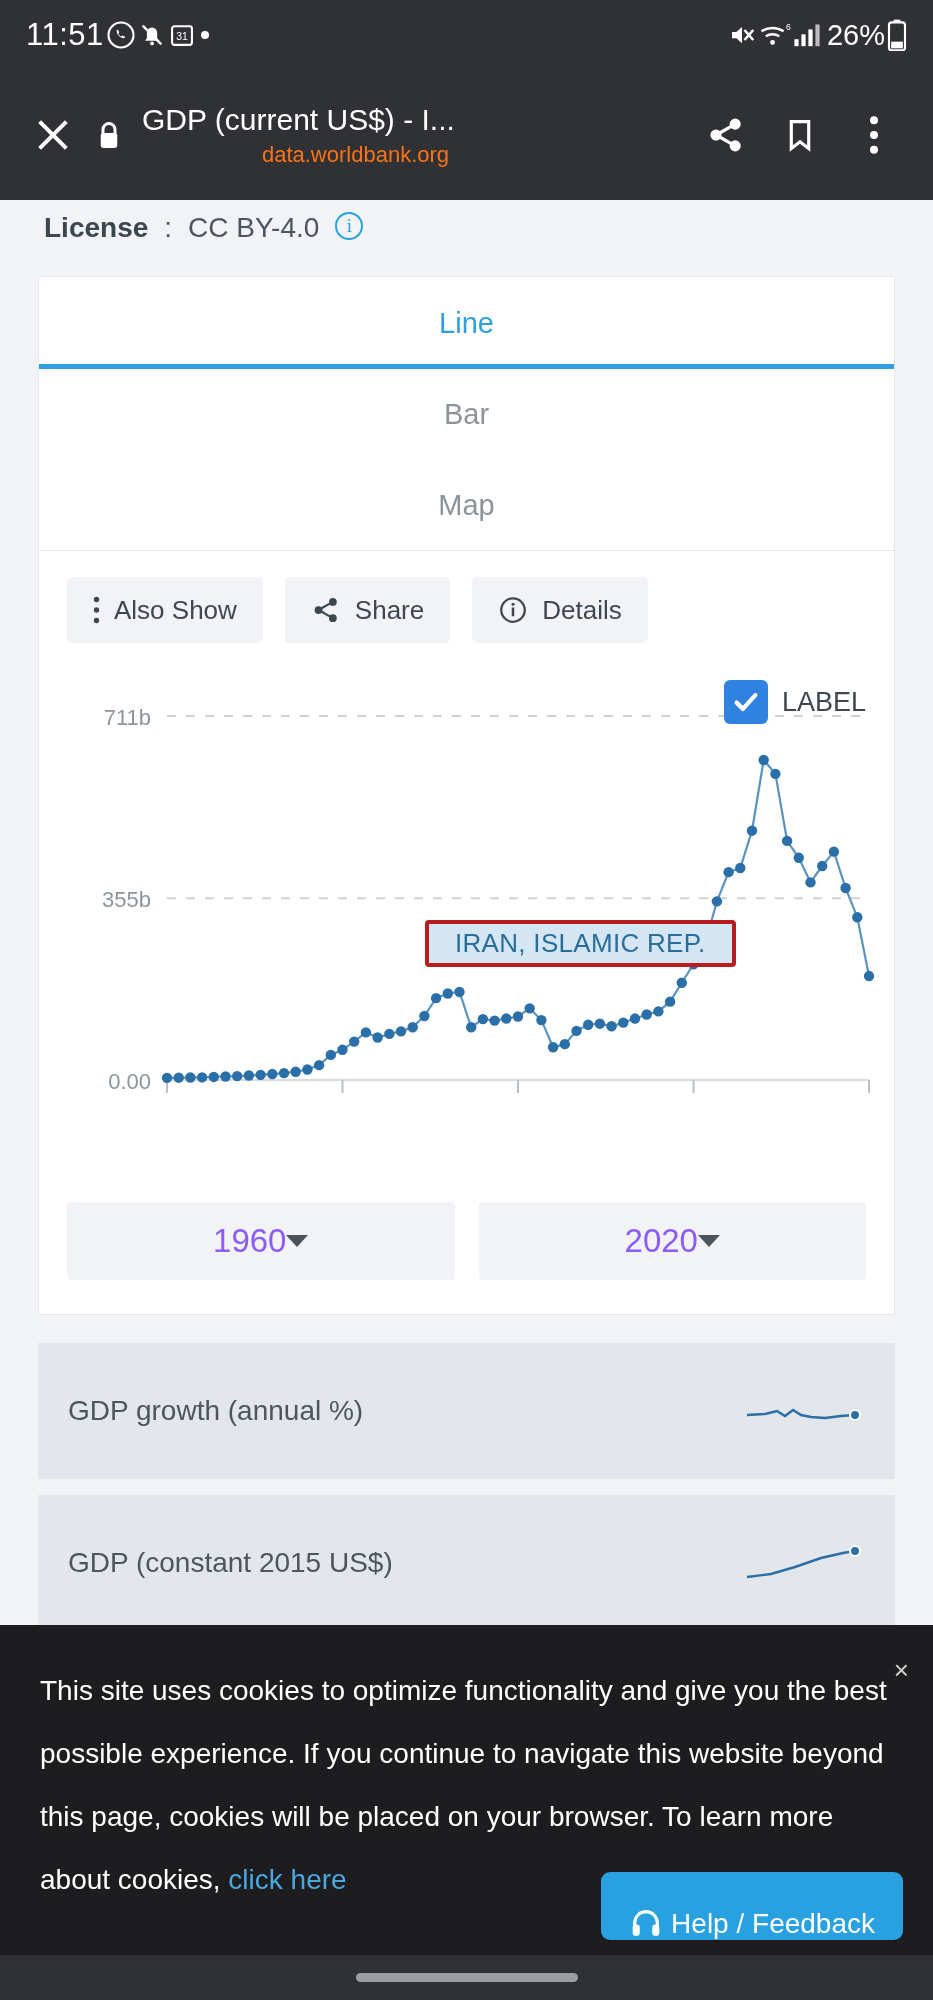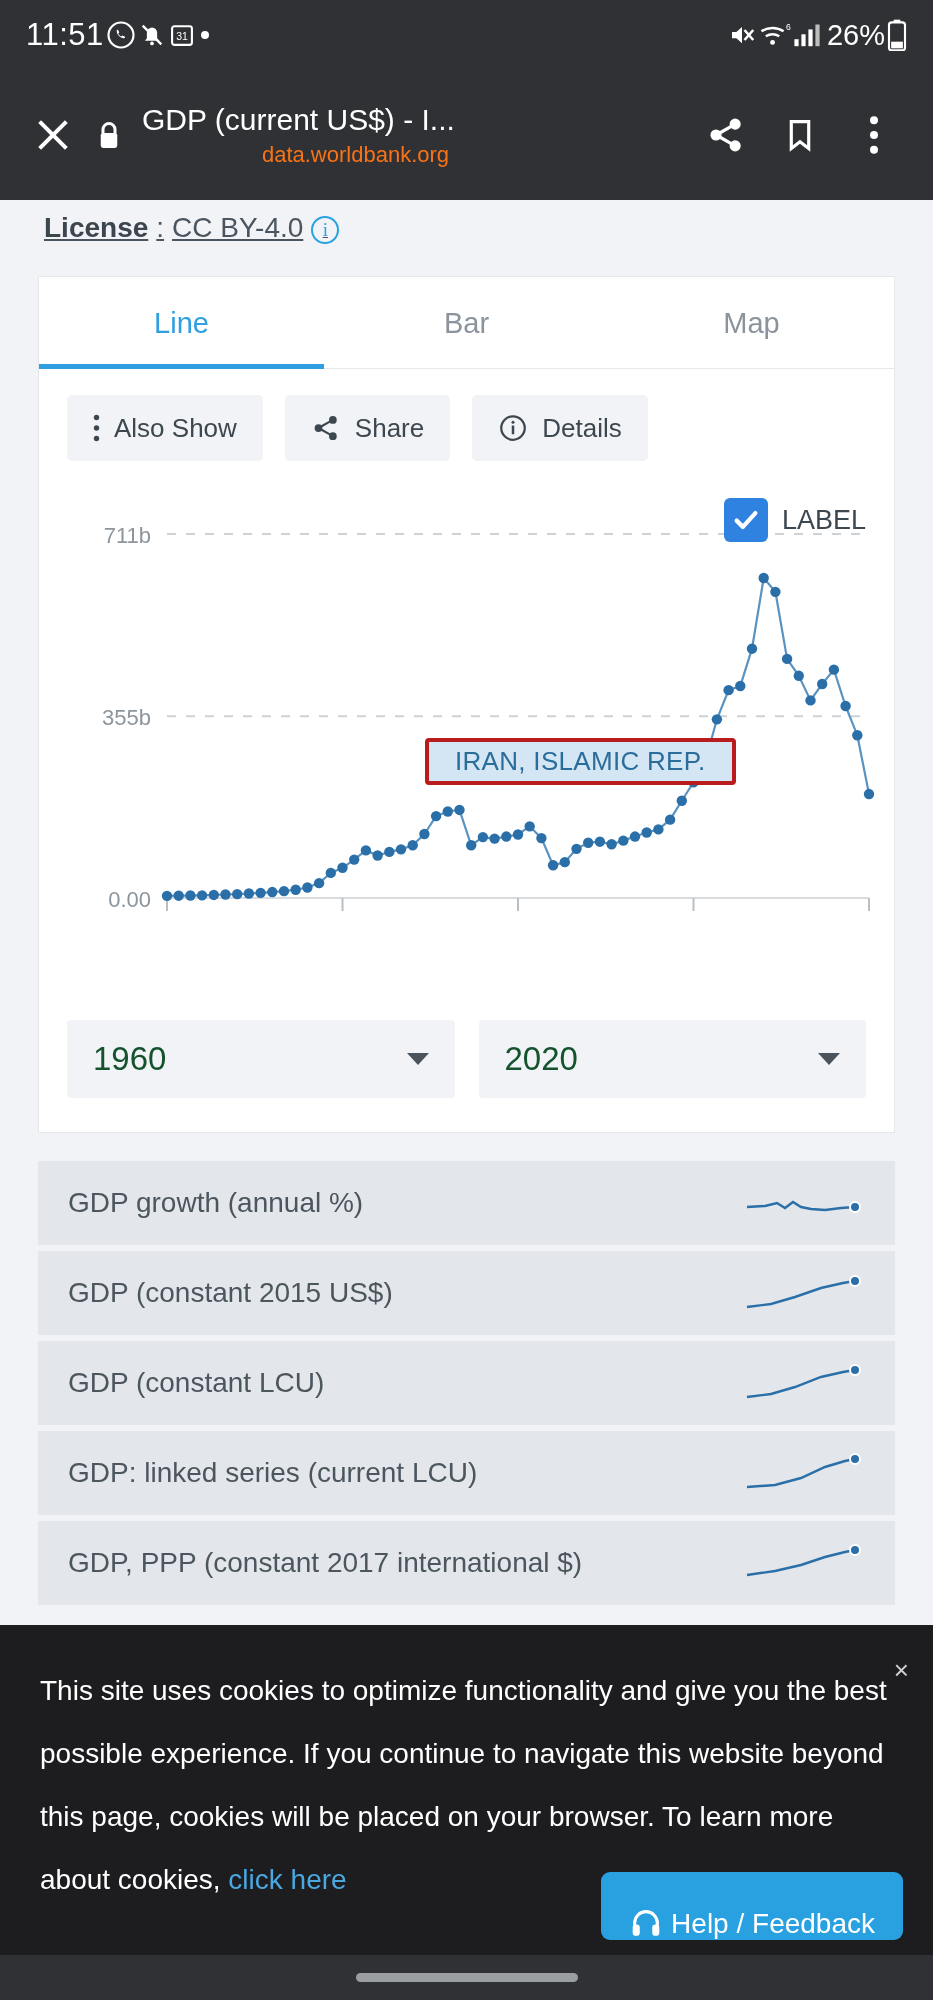--- a/index.html
+++ b/index.html
@@ -33,28 +33,28 @@
   .tb-title { font-size: 30px; line-height: 36px; white-space: nowrap; overflow: hidden; }
   .tb-url   { font-size: 22px; color: #f97316; margin-top: 4px; text-align:center; padding-right:120px;}
   .tb-btn { width: 74px; height: 74px; display:flex; align-items:center; justify-content:center; }
 
   
   .content { background:#f1f3f6; padding: 0 0 0 0; height: calc(2000px - 200px); position:relative; }
   .src-text {
     color:#7b8794; font-size:27px; line-height:49px;
     padding: 16px 44px 0 44px;
   }
-  .license { padding: 12px 44px 0 44px; font-size: 28px; color:#4a5560; display:flex; align-items:flex-end; gap:8px;text-decoration:underline;}
+  .license { padding: 12px 44px 0 44px; font-size: 28px; color:#4a5560; display:flex; align-items:flex-start; gap:16px;}
   .license b { color:#3c464f; font-weight:bold; }
   .info-ico { width:28px; height:28px; border-radius:50%; border:2px solid #29a3e0; color:#29a3e0;
     font-size:19px; display:flex; align-items:center; justify-content:center; font-family:"Liberation Serif",serif; }
 
   
   .card { margin: 32px 38px 0 38px; background:#fff; border:1px solid #e5e7ea; }
-  .tabs { display:flex; border-bottom:1px solid #e6e8eb; }
+  .tabs { display:flex; border-bottom:1px solid #e6e8eb;flex-direction:column; }
   .tab { flex:1; text-align:center; padding: 30px 0 28px 0; font-size:29px; color:#8b949d; position:relative; }
   .tab.active { color:#2f9fe0; }
   .tab.active:after {
     content:""; position:absolute; left:0; right:0; bottom:-1px; height:5px; background:#2f9fe0;
   }
   .chart-tools { display:flex; gap:22px; padding: 26px 28px 0 28px; }
   .ctl-btn {
     background:#f1f3f6; border-radius:5px; height:66px; display:flex; align-items:center;
     gap:14px; padding: 4px 26px; font-size:26px; color:#3d4750;
   }
@@ -75,30 +75,30 @@
   .series-tip {
     position:absolute; left:386px; top:222px;
     background:#d4e6f3; border:4px solid #b91c1c; border-radius:4px;
     padding: 4px 26px; font-size:26px; color:#2a6d9b; letter-spacing:.3px;
   }
 
   
   .years { display:flex; gap:24px; padding: 34px 28px 34px 28px; }
   .year-sel {
     flex:1; background:#f1f3f6; border-radius:4px; height:78px;
-    display:flex; align-items:center; justify-content:space-between;
-    padding: 0 26px; font-size:33px; color:#14532d;
+    display:flex; align-items:center; justify-content:center;
+    padding: 0 26px; font-size:33px; color:#8b5cf6;
   }
   .caret { width:0; height:0; border-left:11px solid transparent; border-right:11px solid transparent;
            border-top:12px solid #4b545c; }
 
   
   .rel-list { margin: 28px 38px 0 38px; }
   .rel-item {
-    background:#e3e6ea; height:84px; margin-bottom:6px;
+    background:#e3e6ea; height:136px; margin-bottom:16px;
     display:flex; align-items:center; justify-content:space-between;
     padding: 0 30px; font-size:28px; color:#4c565f;
   }
   .spark { width:120px; height:44px; }
 
   
   .cookie {
     position:absolute; left:0; right:0; bottom:45px; background:#1d1d1f; color:#fff;
     padding: 34px 40px 44px 40px; font-size:28px; line-height:63px;
   }

